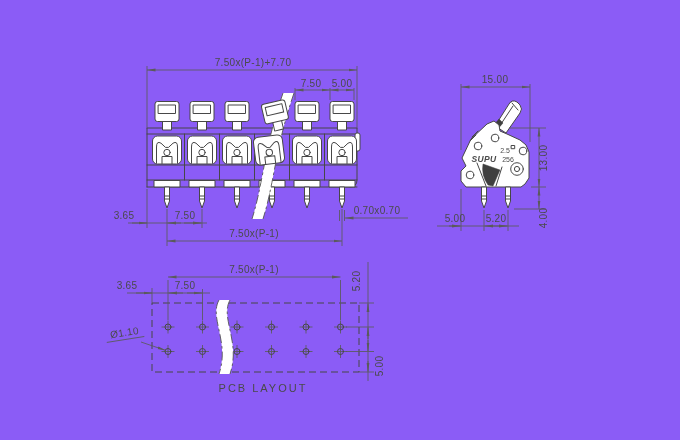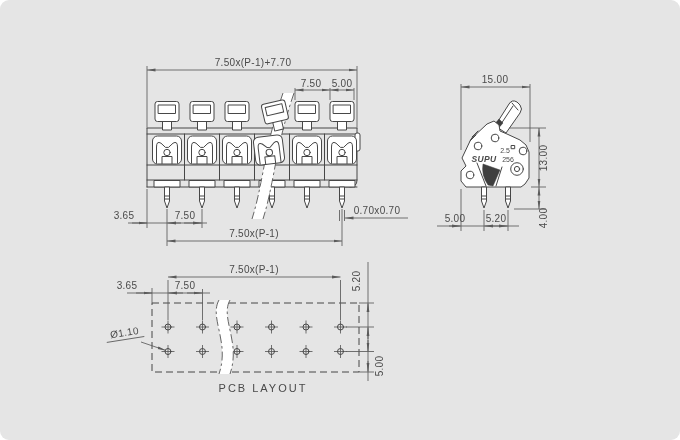--- a/index.html
+++ b/index.html
@@ -1,16 +1,16 @@
 <!DOCTYPE html>
 <html><head>
 <meta charset="utf-8">
 <style>
   html,body{margin:0;padding:0;background:#ffffff;}
-  .stage{width:680px;height:440px;background:#e5e5e5;position:relative;overflow:hidden;border-radius:9px;}
+  .stage{width:680px;height:440px;background:#8b5cf6;position:relative;overflow:hidden;}
   svg{display:block;}
   .ln{stroke:#474747;stroke-width:1;fill:none;stroke-linecap:round;stroke-linejoin:round;}
   .lnf{stroke:#474747;stroke-width:1;fill:#ffffff;stroke-linejoin:round;}
   .dim{stroke:#5a5a5a;stroke-width:.85;fill:none;}
   .brk{stroke:#565656;stroke-width:.9;fill:none;stroke-dasharray:9 3 2.5 3;}
   .dash{stroke:#474747;stroke-width:1;fill:none;stroke-dasharray:7 4;}
   .mask{fill:#ffffff;stroke:none;}
   .dark{fill:#3f3f3f;stroke:#3f3f3f;stroke-width:.5;}
   text.t{font-family:"Liberation Sans",sans-serif;font-size:10px;fill:#4a4a4a;letter-spacing:.3px;}
   text.tc{text-anchor:middle;}

